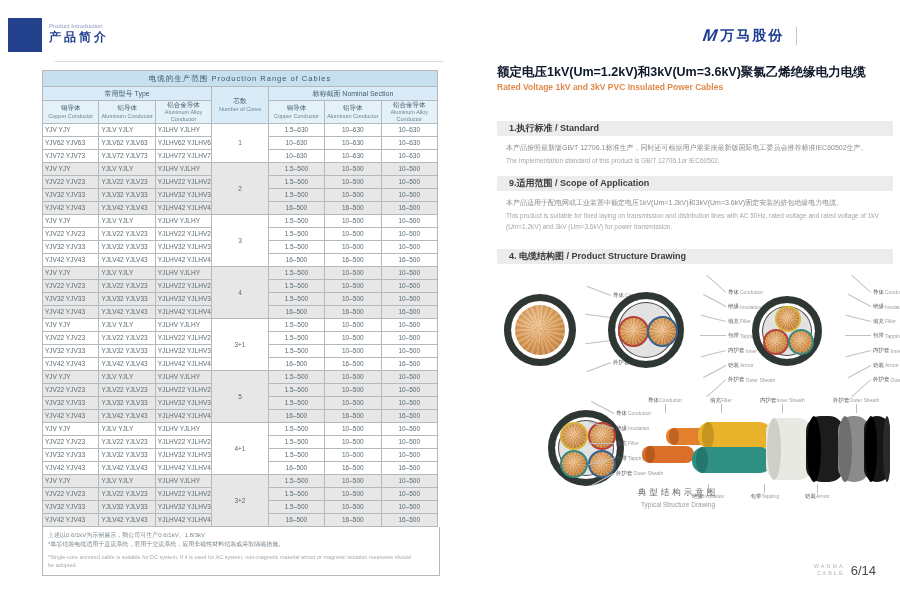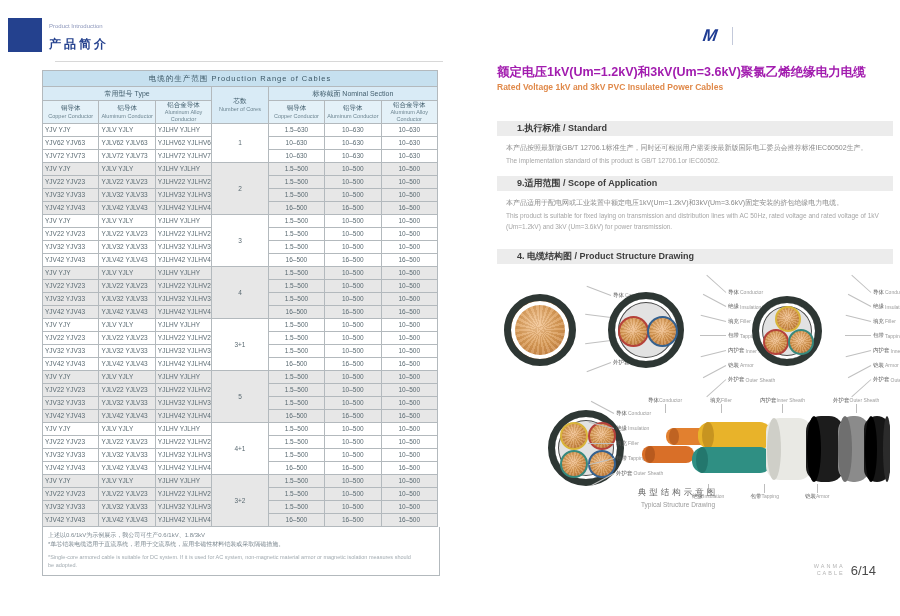--- a/index.html
+++ b/index.html
@@ -5,21 +5,21 @@
   html,body{margin:0;padding:0;}
   body{
     width:900px;height:616px;position:relative;overflow:hidden;
     background:#ffffff;font-family:"Liberation Sans",sans-serif;
     -webkit-font-smoothing:antialiased;
   }
   
   .hdr-sq{position:absolute;left:8px;top:18px;width:34px;height:34px;background:#24418e;}
   .hdr-txt{position:absolute;left:49px;top:23px;line-height:1.1;}
   .hdr-en{font-size:6px;color:#8d97bb;display:block;}
-  .hdr-cn{font-size:12px;font-weight:bold;color:#24418e;letter-spacing:3px;display:block;margin-top:8px;}
+  .hdr-cn{font-size:12px;font-weight:bold;color:#24418e;letter-spacing:3px;display:block;margin-top:1px;}
   .hdr-rule{position:absolute;left:55px;top:61px;width:388px;height:0;border-top:1px solid #d8d8d8;}
   .brand{position:absolute;left:703px;top:26px;display:flex;align-items:center;}
   .brand-m{font-size:17px;font-weight:bold;font-style:italic;color:#1f3c93;transform:skewX(-8deg);margin-right:3px;}
   .brand-name{font-size:14px;font-weight:bold;color:#1f3c93;letter-spacing:2px;}
   .brand-div{width:1px;height:18px;background:#c3c9da;margin:0 10px 0 12px;}
   .brand-slogan{font-size:9px;color:#5a679b;letter-spacing:2px;}
   
   .tbl-wrap{position:absolute;left:42px;top:70px;width:420px;}
   table.cables{border-collapse:collapse;width:396px;table-layout:fixed;}
   table.cables th,table.cables td{
@@ -36,24 +36,24 @@
   td.cores{text-align:center;background:#ffffff;font-size:7px;color:#4e5d64;}
   tr.stripe td{background:#e7e7e7;}
   tr.stripe td.cores{background:#e7e7e7;}
   .notes{
     border:1px solid #b3b9bd;border-top:none;width:388px;padding:4px 3px 5px 5px;
     background:#fff;
   }
   .note-cn{font-size:6px;color:#7c8890;line-height:1.5;display:block;}
   .note-en{font-size:5.5px;color:#a2abb1;line-height:1.45;display:block;margin-top:5px;width:370px;white-space:normal;}
   
-  .r-title{position:absolute;left:497px;top:64px;width:400px;font-size:12.5px;font-weight:bold;color:#a21caf;}
+  .r-title{position:absolute;left:497px;top:64px;width:400px;font-size:12.5px;font-weight:bold;color:#0f172a;}
   .r-sub{position:absolute;left:497px;top:82px;width:400px;font-size:8.5px;font-weight:bold;color:#e0894a;}
   .sec-bar{position:absolute;left:497px;width:396px;height:15px;background:#ececec;
-    font-size:9px;font-weight:bold;color:#3c3c3c;line-height:15px;padding-left:20px;box-sizing:border-box;}
+    font-size:9px;font-weight:bold;color:#3c3c3c;line-height:15px;padding-left:12px;box-sizing:border-box;}
   .sec1{top:121px;}.sec2{top:176px;}.sec3{top:249px;}
   .body-blk{position:absolute;left:506px;width:382px;}
   .b1{top:142px;}.b2{top:197px;}
   .body-cn{font-size:7px;color:#8a8a8a;line-height:1.6;display:block;}
   .body-en{font-size:6.5px;color:#a6a6a6;line-height:1.7;display:block;margin-top:2px;}
   
   .xsec{position:absolute;border-radius:50%;background:#e2e2e2;border:7px solid #2e3734;
         box-shadow:inset 0 0 0 3px #ffffff, inset 0 0 0 4px #4a4a4a;}
   .xsec.single{
     background:
@@ -89,20 +89,21 @@
 
 <div class="hdr-sq"></div>
 <div class="hdr-txt">
   <span class="hdr-en">Product Introduction</span>
   <span class="hdr-cn">产品简介</span>
 </div>
 <div class="hdr-rule"></div>
 
 <div class="brand">
   <span class="brand-m">M</span>
+  <span class="brand-name">万马股份</span>
   <span class="brand-div"></span>
 </div>
 
 <div class="tbl-wrap">
   <table class="cables">
     <thead>
       <tr class="t-title">
         <th colspan="7">电缆的生产范围 Production Range of Cables</th>
       </tr>
       <tr class="t-grp">

